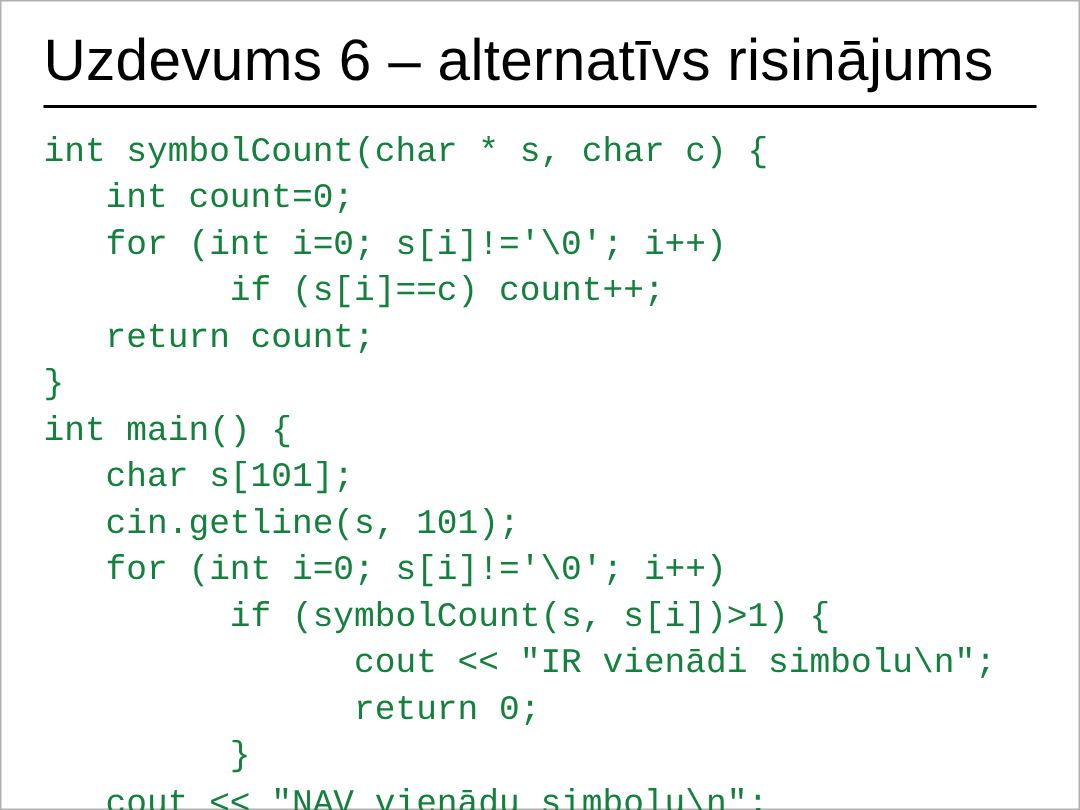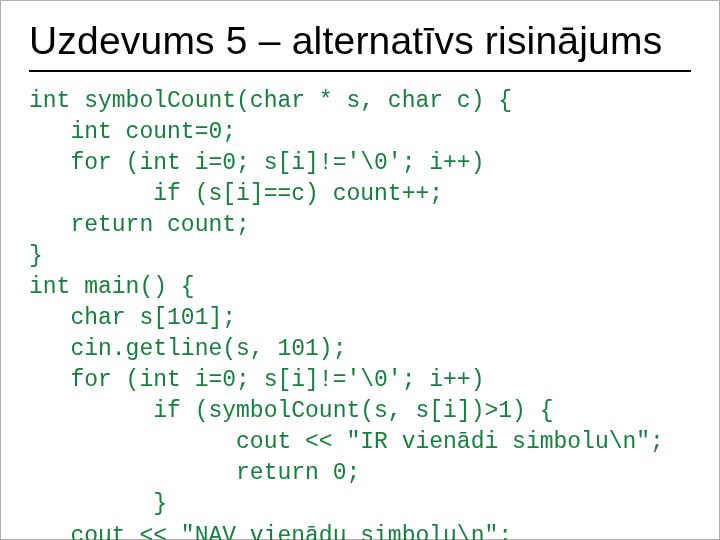--- a/index.html
+++ b/index.html
@@ -30,21 +30,21 @@
     line-height: 1.35;
     color: #15803d;
     white-space: pre;
   }
 </style>
 </head>
 <body>
 
 <div class="slide">
   <div class="title-block">
-    <h1 class="title">Uzdevums 5 – alternatīvs risinājums</h1>
+    <h1 class="title">Uzdevums 6 – alternatīvs risinājums</h1>
   </div>
   <div class="code">int symbolCount(char * s, char c) {
    int count=0;
    for (int i=0; s[i]!='\0'; i++)
          if (s[i]==c) count++;
    return count;
 }
 int main() {
    char s[101];
    cin.getline(s, 101);

